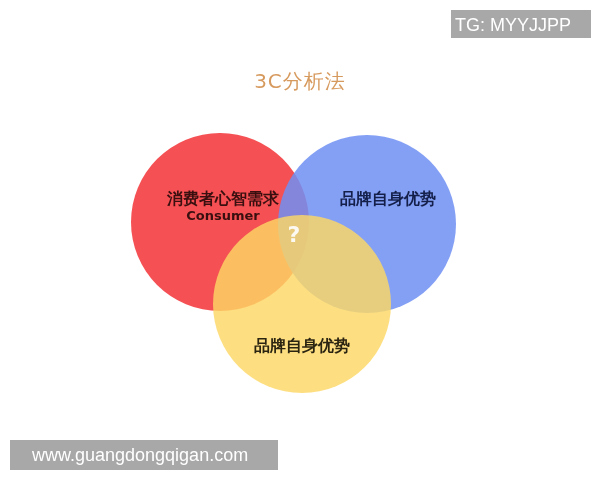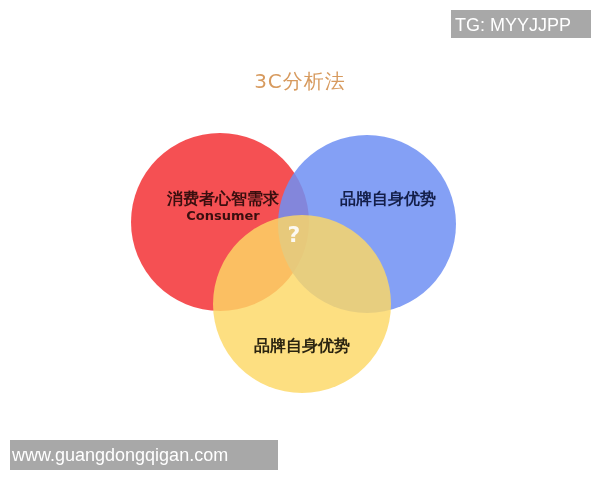--- a/index.html
+++ b/index.html
@@ -11,21 +11,21 @@
     .watermark-top {
       position: absolute; left: 451px; top: 10px; width: 140px; height: 28px;
       background: #a8a8a8; color: #ffffff;
       font-family: "Liberation Sans", sans-serif; font-size: 18px;
       line-height: 30px; padding-left: 4px; box-sizing: border-box;
     }
     .watermark-bottom {
       position: absolute; left: 10px; top: 440px; width: 268px; height: 30px;
       background: #a8a8a8; color: #ffffff;
       font-family: "Liberation Sans", sans-serif; font-size: 18px;
-      line-height: 30px; padding-left: 2px; box-sizing: border-box;
+      line-height: 30px; padding-left: 22px; box-sizing: border-box;
     }
     .title {
       position: absolute; left: 0; width: 600px; top: 68px; text-align: center;
       font-family: "DejaVu Sans", sans-serif; font-size: 20px; color: #d79a5e;
       letter-spacing: 1px;
     }
     svg.venn { position: absolute; left: 0; top: 0; }
     .lbl {
       position: absolute; text-align: center; font-weight: bold;
       font-family: "DejaVu Sans", sans-serif; line-height: 17px;

